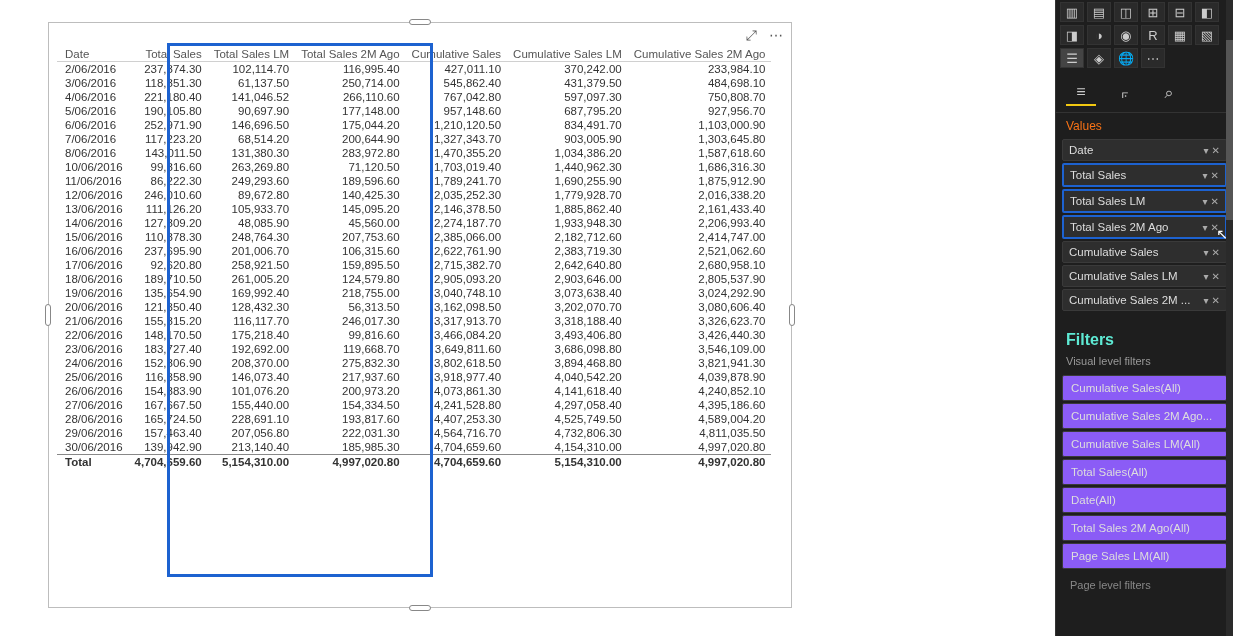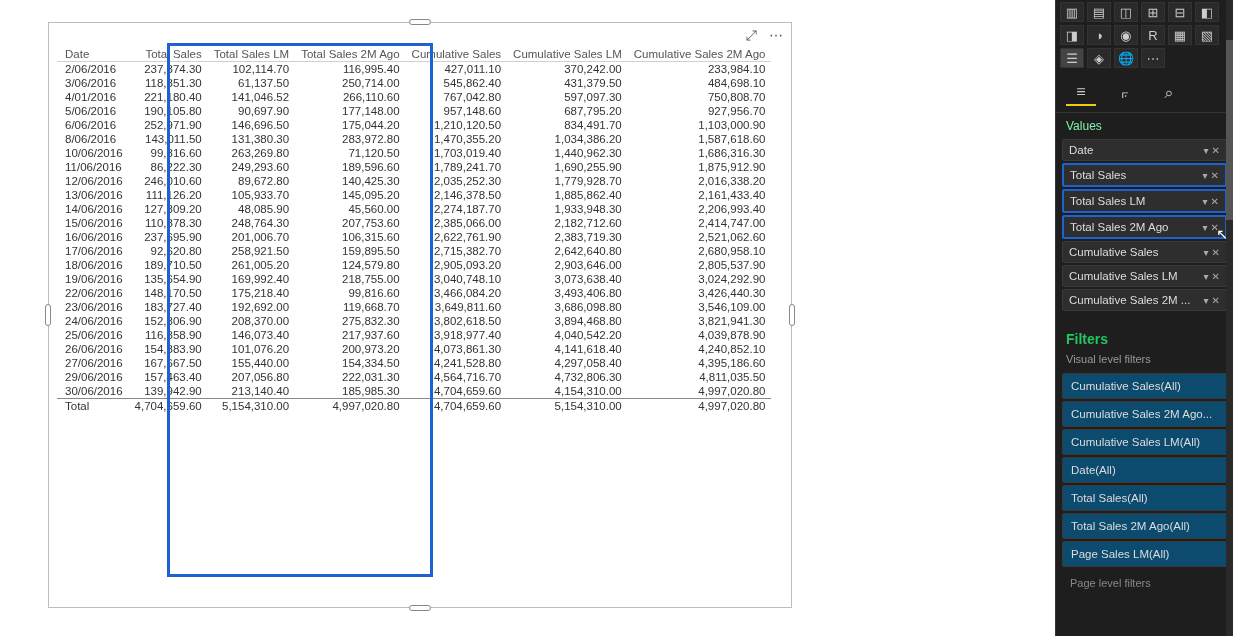--- a/index.html
+++ b/index.html
@@ -13,47 +13,47 @@
   .canvas-wrap .h-mid-left { top: 50%; left: -1px; transform: translate(-50%, -50%); width: 6px; height: 22px; border-radius:3px;}
   .canvas-wrap .h-mid-right { top: 50%; right: -1px; transform: translate(50%, -50%); width: 6px; height: 22px; border-radius:3px;}
 
   .visual-header { position: absolute; top: 4px; right: 8px; display: flex; gap: 12px; }
   .visual-header .icon { color: #555; font-size: 14px; cursor: pointer; }
 
   table.data { border-collapse: collapse; position: absolute; top: 24px; left: 8px; font-size: 11.5px; color: #333; }
   table.data th, table.data td { padding: 1px 6px; text-align: right; white-space: nowrap; font-weight: normal; }
   table.data th { border-bottom: 1px solid #d0d0d0; color: #555; }
   table.data th.first, table.data td.first { text-align: left; padding-left: 8px; }
-  table.data tr.total td { font-weight: normal; border-top: 1px solid #888; margin-left: 11px; }
+  table.data tr.total td { font-weight: bold; border-top: 1px solid #888; margin-left: 11px; }
 
   .blue-box { position: absolute; border: 3px solid #1d62d0; pointer-events: none; }
   .blue-box.hdr { left: 118px; top: 20px; width: 266px; height: 24px; border-bottom: none; }
   .blue-box.full { left: 118px; top: 44px; width: 266px; height: 510px; border-top: none;}
 
   
   .right-panel { position: absolute; right: 0; top: 0; width: 178px; height: 636px; background: #1e1e1e; color: #ddd; font-size: 12px; border-left: 1px solid #333; }
   .vis-icons { display: flex; flex-wrap: wrap; gap: 3px; padding: 2px 4px; }
   .vis-icons .vi { width: 24px; height: 20px; background: #2a2a2a; display: flex; align-items: center; justify-content: center; color: #ccc; font-size: 13px; cursor: pointer; border: 1px solid #333;}
   .vis-icons .vi.a { background: #444; }
 
   .mode-icons { display: flex; gap: 14px; padding: 6px 10px; border-bottom: 1px solid #333; margin-top:4px;}
   .mode-icons .mi { width: 30px; height: 26px; display: flex; align-items:center; justify-content:center; color:#ccc; cursor:pointer; font-size:16px;}
   .mode-icons .mi.active { border-bottom: 2px solid #f2c811; }
 
-  .section-label { padding: 6px 10px 4px; color: #86efac; font-size: 12px; }
+  .section-label { padding: 6px 10px 4px; color: #f97316; font-size: 12px; }
 
   .field-well { padding: 2px 6px 8px; }
   .field-pill { display: flex; align-items: center; justify-content: space-between; background: #2e2e2e; border: 1px solid #3a3a3a; border-radius: 2px; padding: 4px 6px; margin-bottom: 2px; font-size: 11.5px; cursor: pointer; }
   .field-pill.selected { border: 2px solid #1d62d0; }
   .field-pill .pill-actions { display: flex; gap: 3px; color:#aaa; font-size:10px; }
   .field-pill .pill-actions span{ cursor:pointer; }
 
-  .filters-header { padding: 10px 10px 4px; font-weight: 600; font-size: 14px; color: #22c55e; }
+  .filters-header { padding: 10px 10px 4px; font-weight: 600; font-size: 16px; color: #5eead4; }
   .filters-sub { padding: 2px 10px 6px; color: #999; font-size: 11px; }
-  .filter-card { background: #0c4a6e; border: 1px solid #3a3a3a; padding: 6px 8px; margin: 2px 6px; font-size: 11.5px; border-radius: 2px; cursor: pointer;}
+  .filter-card { background: #8b5cf6; border: 1px solid #3a3a3a; padding: 6px 8px; margin: 2px 6px; font-size: 11.5px; border-radius: 2px; cursor: pointer;}
   .page-filters-lbl { padding: 8px 14px; color:#888; font-size:11px;}
 
   .cursor-img { position:absolute; right: 5px; top: 226px; font-size: 14px; color: #fff; pointer-events:none; }
 
   .scroller { position:absolute; right:0; top:0; width:7px; height:100%; background:#2a2a2a;}
   .scroller .thumb { position:absolute; right:0; top:40px; width:7px; height:180px; background:#555;}
 </style>
 </head>
 <body>
 
@@ -93,21 +93,21 @@
         <tr>
           <td class="first">3/06/2016</td>
           <td>118,851.30</td>
           <td>61,137.50</td>
           <td>250,714.00</td>
           <td>545,862.40</td>
           <td>431,379.50</td>
           <td>484,698.10</td>
         </tr>
         <tr>
-          <td class="first">4/01/2016</td>
+          <td class="first">4/06/2016</td>
           <td>221,180.40</td>
           <td>141,046.52</td>
           <td>266,110.60</td>
           <td>767,042.80</td>
           <td>597,097.30</td>
           <td>750,808.70</td>
         </tr>
         <tr>
           <td class="first">5/06/2016</td>
           <td>190,105.80</td>
@@ -120,20 +120,29 @@
         <tr>
           <td class="first">6/06/2016</td>
           <td>252,971.90</td>
           <td>146,696.50</td>
           <td>175,044.20</td>
           <td>1,210,120.50</td>
           <td>834,491.70</td>
           <td>1,103,000.90</td>
         </tr>
         <tr>
+          <td class="first">7/06/2016</td>
+          <td>117,223.20</td>
+          <td>68,514.20</td>
+          <td>200,644.90</td>
+          <td>1,327,343.70</td>
+          <td>903,005.90</td>
+          <td>1,303,645.80</td>
+        </tr>
+        <tr>
           <td class="first">8/06/2016</td>
           <td>143,011.50</td>
           <td>131,380.30</td>
           <td>283,972.80</td>
           <td>1,470,355.20</td>
           <td>1,034,386.20</td>
           <td>1,587,618.60</td>
         </tr>
         <tr>
           <td class="first">10/06/2016</td>
@@ -219,20 +228,38 @@
         <tr>
           <td class="first">19/06/2016</td>
           <td>135,654.90</td>
           <td>169,992.40</td>
           <td>218,755.00</td>
           <td>3,040,748.10</td>
           <td>3,073,638.40</td>
           <td>3,024,292.90</td>
         </tr>
         <tr>
+          <td class="first">20/06/2016</td>
+          <td>121,350.40</td>
+          <td>128,432.30</td>
+          <td>56,313.50</td>
+          <td>3,162,098.50</td>
+          <td>3,202,070.70</td>
+          <td>3,080,606.40</td>
+        </tr>
+        <tr>
+          <td class="first">21/06/2016</td>
+          <td>155,815.20</td>
+          <td>116,117.70</td>
+          <td>246,017.30</td>
+          <td>3,317,913.70</td>
+          <td>3,318,188.40</td>
+          <td>3,326,623.70</td>
+        </tr>
+        <tr>
           <td class="first">22/06/2016</td>
           <td>148,170.50</td>
           <td>175,218.40</td>
           <td>99,816.60</td>
           <td>3,466,084.20</td>
           <td>3,493,406.80</td>
           <td>3,426,440.30</td>
         </tr>
         <tr>
           <td class="first">23/06/2016</td>
@@ -271,20 +298,29 @@
           <td>4,240,852.10</td>
         </tr>
         <tr>
           <td class="first">27/06/2016</td>
           <td>167,667.50</td>
           <td>155,440.00</td>
           <td>154,334.50</td>
           <td>4,241,528.80</td>
           <td>4,297,058.40</td>
           <td>4,395,186.60</td>
+        </tr>
+        <tr>
+          <td class="first">28/06/2016</td>
+          <td>165,724.50</td>
+          <td>228,691.10</td>
+          <td>193,817.60</td>
+          <td>4,407,253.30</td>
+          <td>4,525,749.50</td>
+          <td>4,589,004.20</td>
         </tr>
         <tr>
           <td class="first">29/06/2016</td>
           <td>157,463.40</td>
           <td>207,056.80</td>
           <td>222,031.30</td>
           <td>4,564,716.70</td>
           <td>4,732,806.30</td>
           <td>4,811,035.50</td>
         </tr>
@@ -391,22 +427,22 @@
         </span>
       </div>
     </div>
 
   <div class="filters-header">Filters</div>
   <div class="filters-sub">Visual level filters</div>
   <div id="filter-cards">
       <div class="filter-card">Cumulative Sales(All)</div>
       <div class="filter-card">Cumulative Sales 2M Ago...</div>
       <div class="filter-card">Cumulative Sales LM(All)</div>
+      <div class="filter-card">Total Sales(All)</div>
       <div class="filter-card">Date(All)</div>
-      <div class="filter-card">Total Sales(All)</div>
       <div class="filter-card">Total Sales 2M Ago(All)</div>
       <div class="filter-card">Page Sales LM(All)</div>
     </div>
   <div class="page-filters-lbl">Page level filters</div>
 
   <div class="scroller">
       <div class="thumb"></div>
     </div>
 </div>
 

